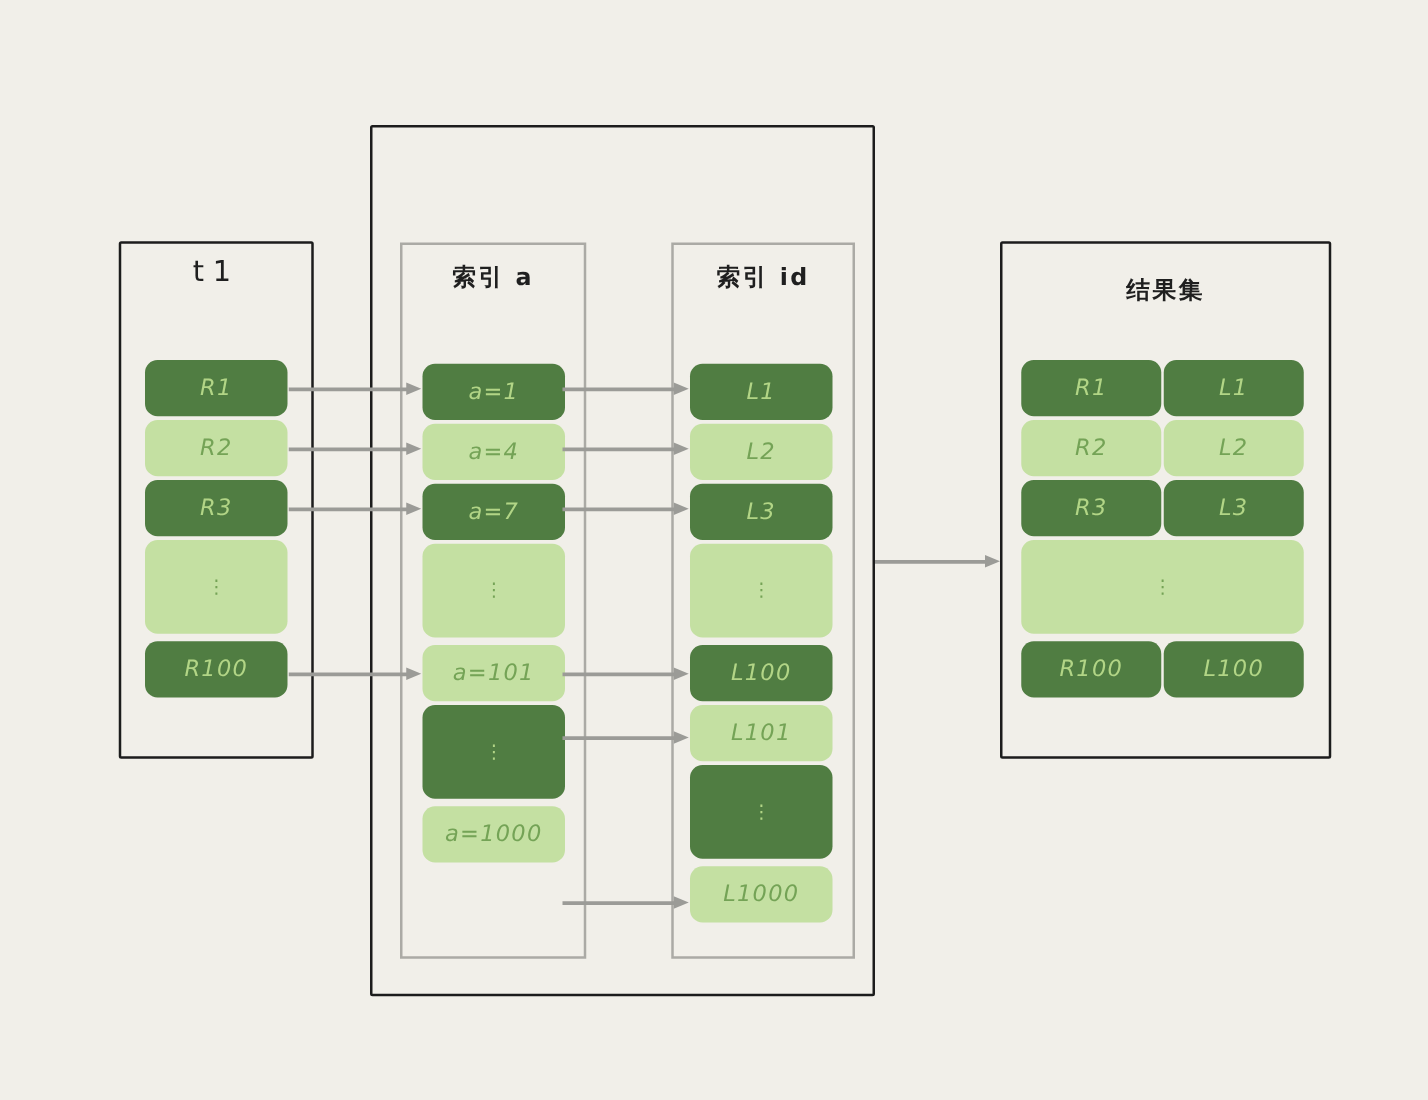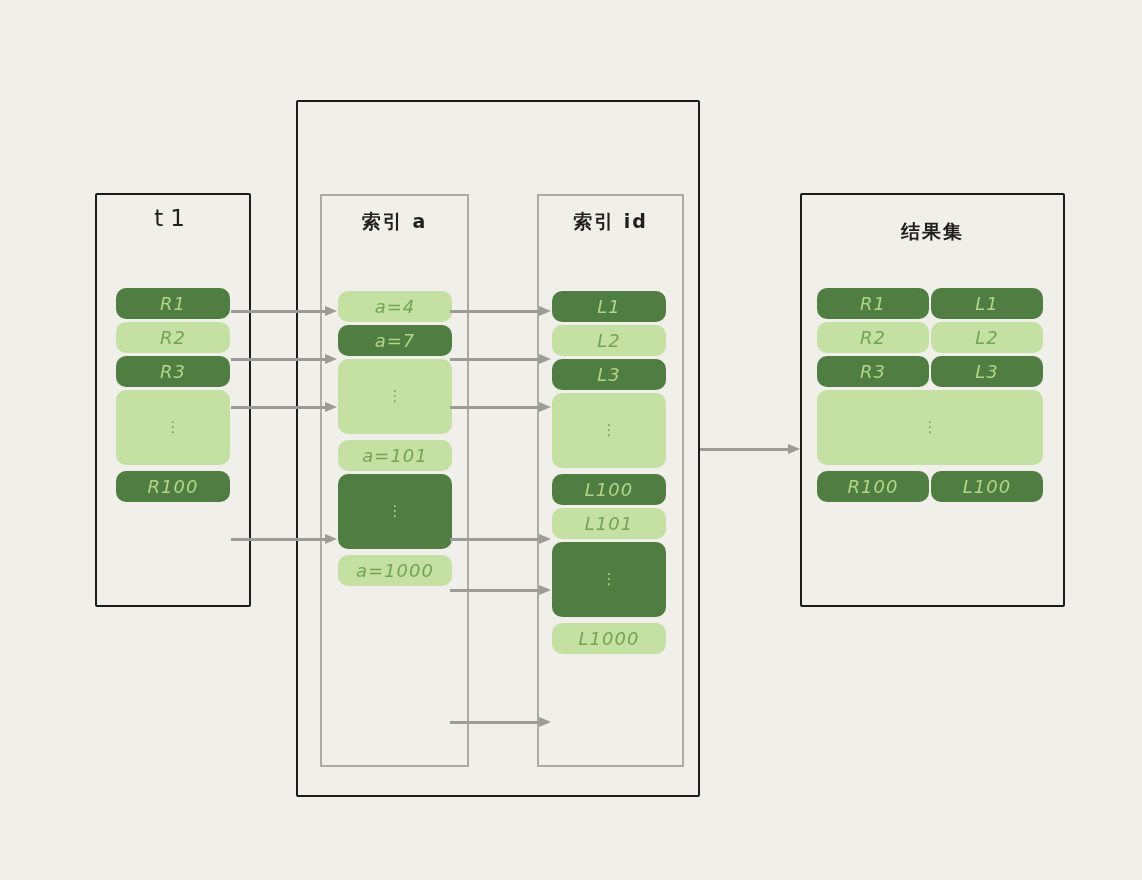--- a/index.html
+++ b/index.html
@@ -36,21 +36,21 @@
     letter-spacing: 4px;
     white-space: nowrap;
   }
   .title.latin { font-size: 23px; letter-spacing: 7px; font-weight: 500; }
   .title.cjk   { font-size: 19px; letter-spacing: 2px; }
   .rows {
     position: absolute;
   }
   .row {
     box-sizing: border-box;
-    height: 31px;
+    height: 45px;
     margin-bottom: 3px;
     border-radius: 10px;
     display: flex;
     align-items: center;
     justify-content: center;
     font-style: italic;
     font-size: 18px;
     letter-spacing: 1px;
   }
   .row.tall { height: 75px; margin-top: 3px; margin-bottom: 6px; }
@@ -152,20 +152,23 @@
           <span class="label">R100</span>
         </div>
       </div>
   </div>
 
   <div class="box" id="t2-box">
 
     <div class="innerbox" id="idx-a-box">
       <div class="title cjk" id="idx-a-title">索引 a</div>
       <div class="rows" id="idx-a-rows">
+          <div class="row dark">
+            <span class="label">a=1</span>
+          </div>
           <div class="row light">
             <span class="label">a=4</span>
           </div>
           <div class="row dark">
             <span class="label">a=7</span>
           </div>
           <div class="row light tall">
             <span class="ellipsis-glyph">⋮</span>
           </div>
           <div class="row light">

